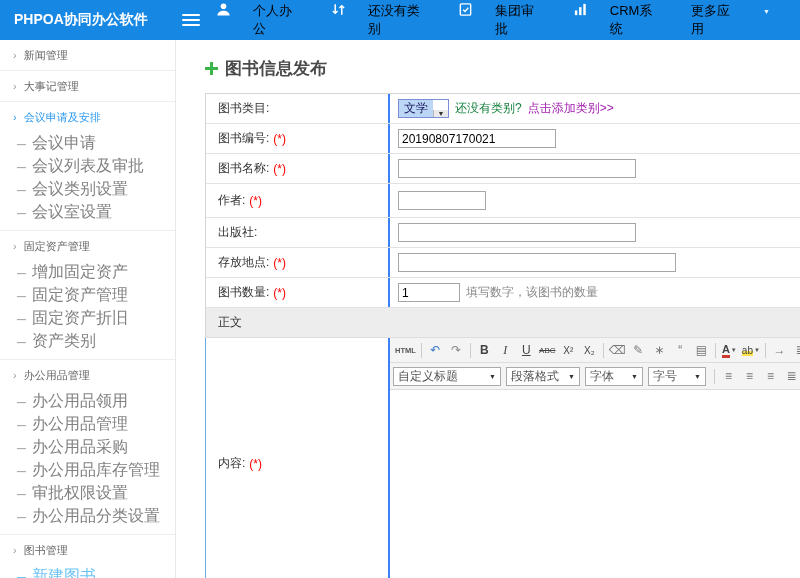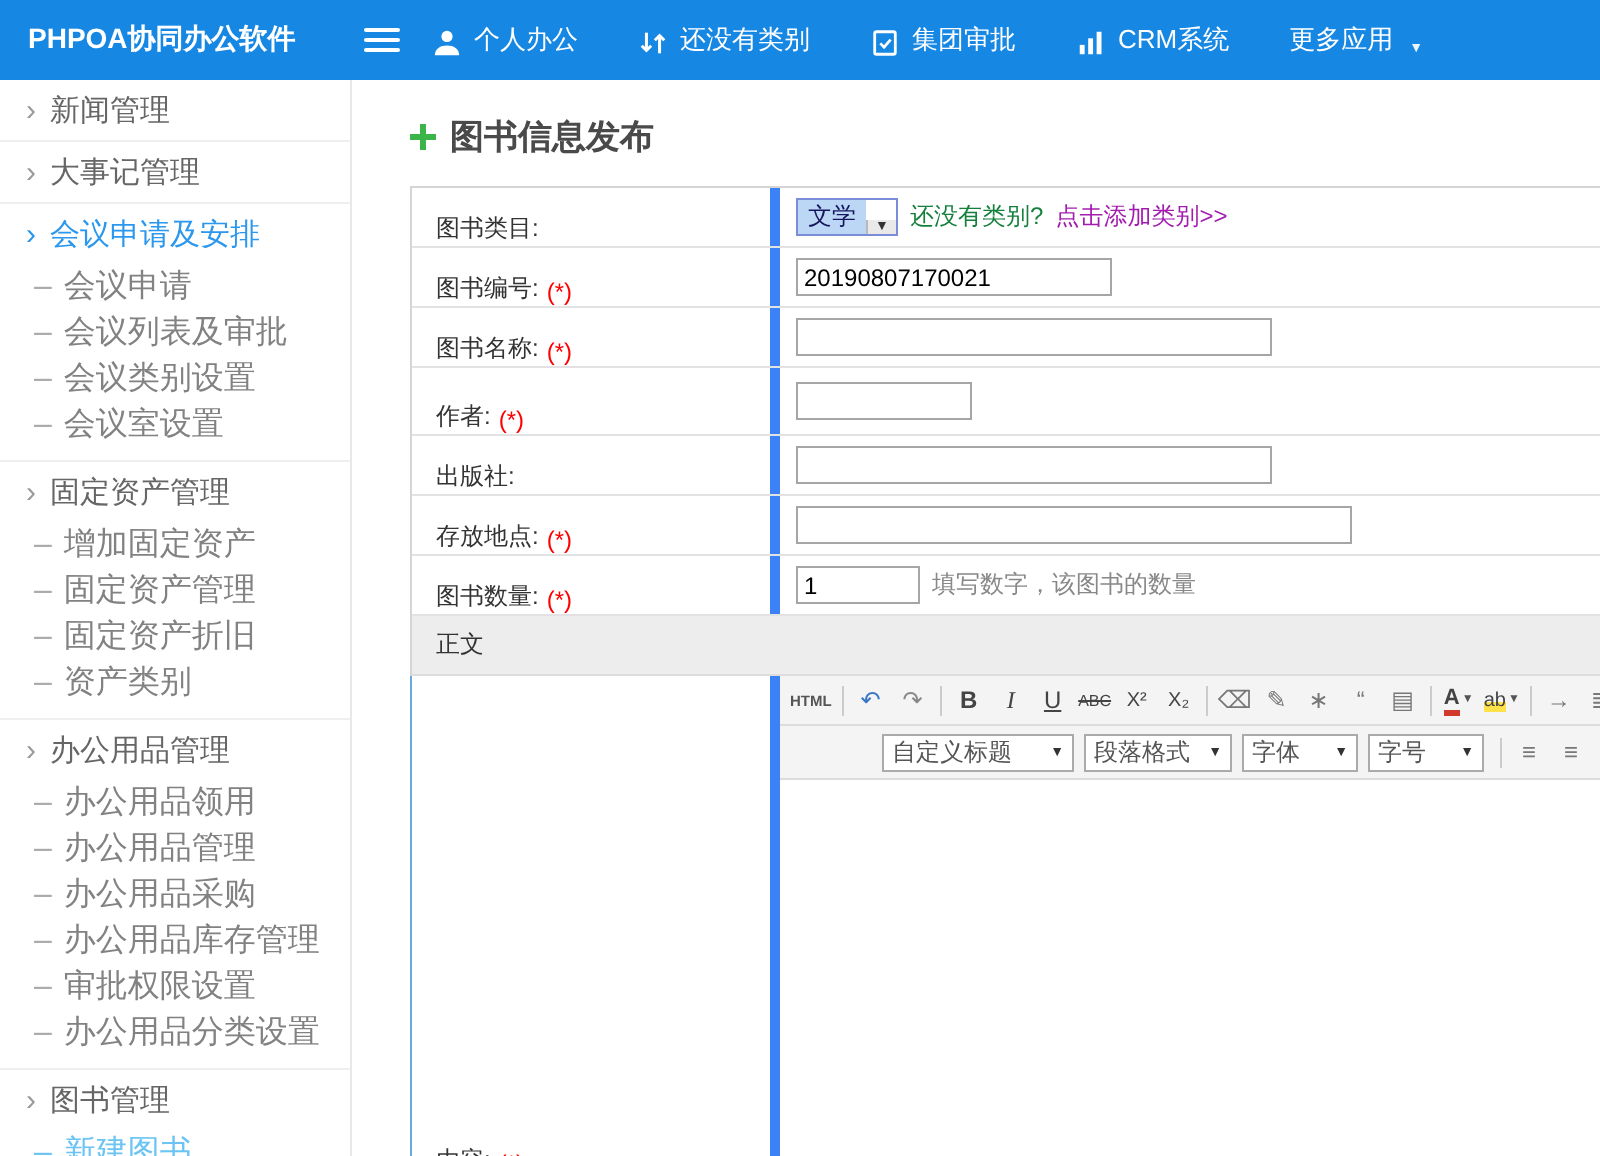--- a/index.html
+++ b/index.html
@@ -10,32 +10,32 @@
     font-size:12px; background:#fff; color:#333;
   }
 
   
   .topbar { position:absolute; top:0; left:0; right:0; height:40px;
             background:#1787e4; display:flex; align-items:center; color:#fff; }
   .logo { font-size:14px; font-weight:bold; padding:0 14px; width:176px; flex:0 0 auto; }
   .burger { width:18px; display:flex; flex-direction:column; gap:3px; margin:0 16px 0 6px; cursor:pointer; flex:0 0 auto; }
   .burger span { height:2px; background:#fff; border-radius:1px; }
   .nav { display:flex; align-items:center; }
-  .nav-item { display:flex; align-items:flex-end; gap:6px; margin-right:30px;
-              font-size:13px; color:#ffffff; text-decoration:none; cursor:pointer; }
+  .nav-item { display:flex; align-items:flex-start; gap:22px; margin-right:30px;
+              font-size:13px; color:#000000; text-decoration:none; cursor:pointer; }
   .nav-ic { display:flex; align-items:center; }
   .tcaret::after, .navcaret::after { content:"▼"; font-size:7px; }
   .navcaret { margin-left:2px; color:#eaf4ff; }
 
   
   .sidebar { position:absolute; top:40px; left:0; width:176px; bottom:0;
              background:#fff; border-right:1px solid #e8e8e8; overflow:hidden; }
   .sgroup { border-bottom:1px solid #efefef; }
   .sgroup.haschild { padding-bottom:6px; }
-  .ghead { height:30px; padding-left:13px; color:#666; font-size:15px;
+  .ghead { height:30px; padding-left:13px; color:#666; font-size:11px;
            cursor:pointer; display:flex; align-items:center; }
   .chev { color:#9a9a9a; margin-right:7px; }
   .chev::before { content:"›"; }
   .ghead.active, .ghead.active .chev { color:#2b98ee; }
   .schild { height:23px; padding-left:17px; color:#828282; font-size:16px;
             cursor:pointer; display:flex; align-items:center; }
   .dash { margin-right:6px; color:#aaa; }
   .dash::before { content:"–"; }
   .schild.active, .schild.active .dash { color:#6cc4f4; }
 
@@ -45,22 +45,22 @@
   .ptitle { display:flex; align-items:center; gap:7px; padding:17px 0 13px 28px; }
   .ptitle h1 { font-size:17px; color:#4a4a4a; font-weight:bold; }
   .plus { position:relative; width:13px; height:13px; flex:0 0 auto; }
   .plus::before, .plus::after { content:""; position:absolute; background:#3bb44a; }
   .plus::before { left:5px; top:0; width:3px; height:13px; }
   .plus::after  { left:0; top:5px; width:13px; height:3px; }
 
   .form { margin-left:28px; width:648px; border:1px solid #d5d5d5; border-bottom:none; }
   .frow { display:flex; border-bottom:1px solid #e2e2e2; height:30px; }
   .frow.tall { height:34px; }
-  .fl { width:184px; flex:0 0 auto; border-right:5px solid #3b82f6; padding-left:12px;
-        display:flex; align-items:flex-end; gap:4px; color:#333; }
+  .fl { width:184px; flex:0 0 auto; border-right:2px solid #3b82f6; padding-left:12px;
+        display:flex; align-items:center; gap:4px; color:#333; }
   .req { color:#f00; }
   .fc { flex:1; display:flex; align-items:center; gap:6px; padding-left:8px; min-width:0; }
   .ti { height:19px; border:1px solid #a6a6a6; font-size:12px; padding:0 3px; font-family:inherit; }
 
   .cat-select { display:inline-flex; align-items:flex-end; border:1px solid #7b8cd8;
                 height:19px; cursor:pointer; background:#fff; }
   .selval { background:#bcd6f6; color:#15155e; padding:0 5px; display:flex; align-items:center; }
   .selarr { width:15px; background:#e9e9e9; border-left:1px solid #b9b9b9;
             display:flex; align-items:center; justify-content:center; font-size:7px; color:#333; }
   .selarr::after { content:"▼"; }
@@ -90,21 +90,21 @@
   .g-small { font-size:10px; }
   .g-acolor { border-bottom:3px solid #d03a2d; height:15px; line-height:13px; font-weight:bold; font-size:11px; }
   .g-hilite { font-size:10px; background:linear-gradient(#f4f4f4 55%, #ffe24a 55%); }
   .g-gray { color:#777; }
   .mini-caret { font-size:6px; color:#555; margin-left:1px; }
   .mini-caret::after { content:"▼"; }
   .tsel { height:19px; border:1px solid #aaa; background:#fff; display:inline-flex;
           align-items:center; justify-content:space-between; padding:0 4px; margin-right:5px;
           color:#555; cursor:pointer; flex:0 0 auto; }
   .tsel .tcaret { font-size:7px; color:#333; margin-left:6px; }
-  .w1{width:96px;margin-left:48px;} .w2{width:74px;} .w3{width:58px;} .w4{width:58px;}
+  .w1{width:108px;} .w2{width:74px;} .w3{width:58px;} .w4{width:58px;}
   .canvas { flex:1; background:#fff; cursor:text; }
 </style>
 </head>
 <body>
 
 <header class="topbar">
   <div class="logo">PHPOA协同办公软件</div>
   <div class="burger">
       <span></span>
       <span></span>

